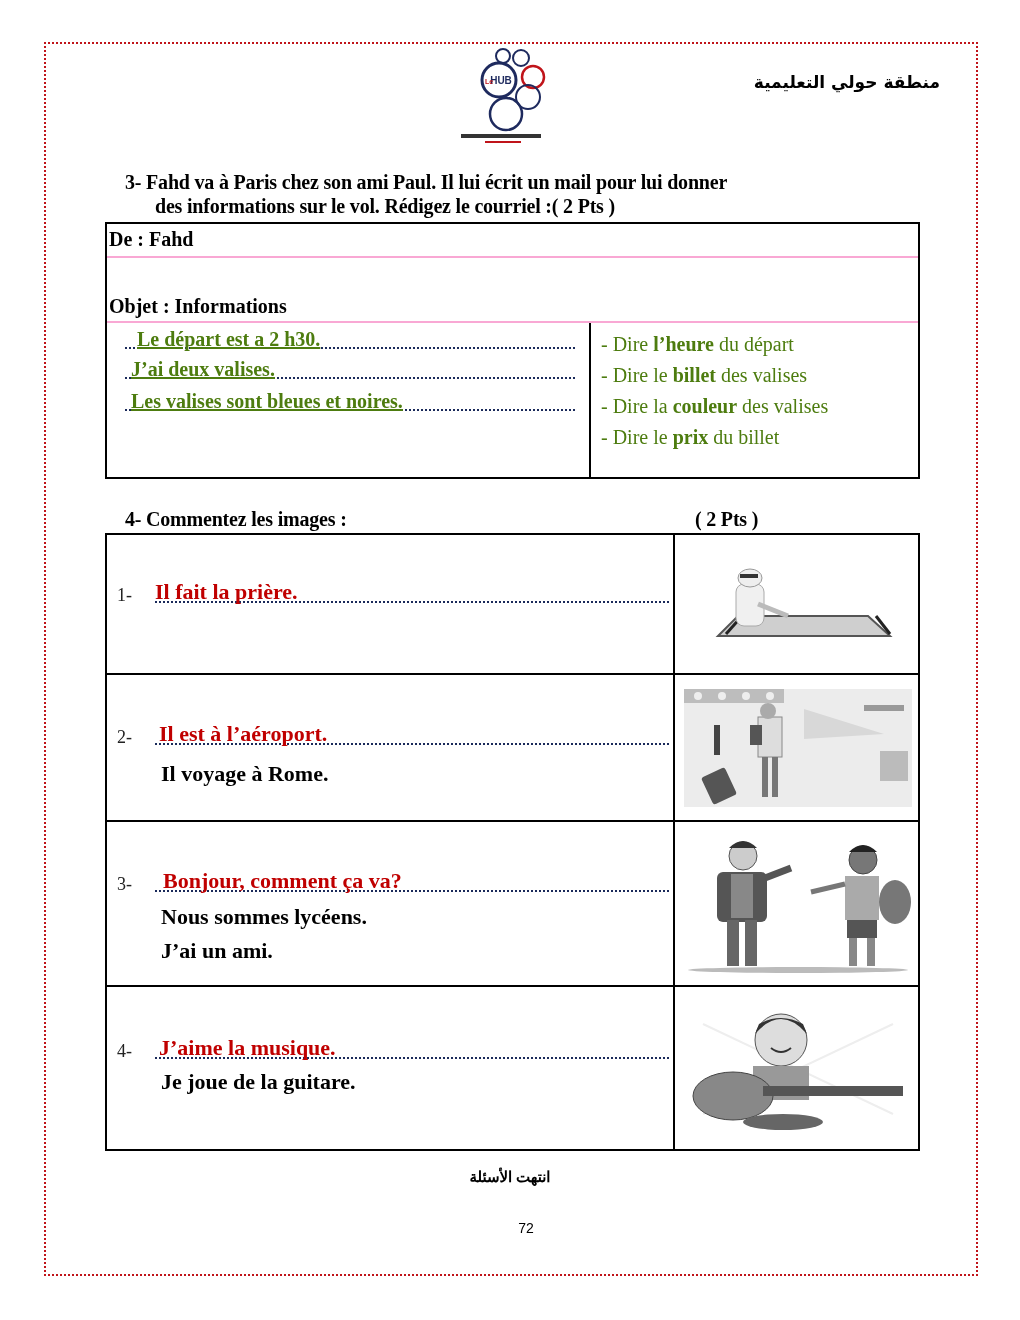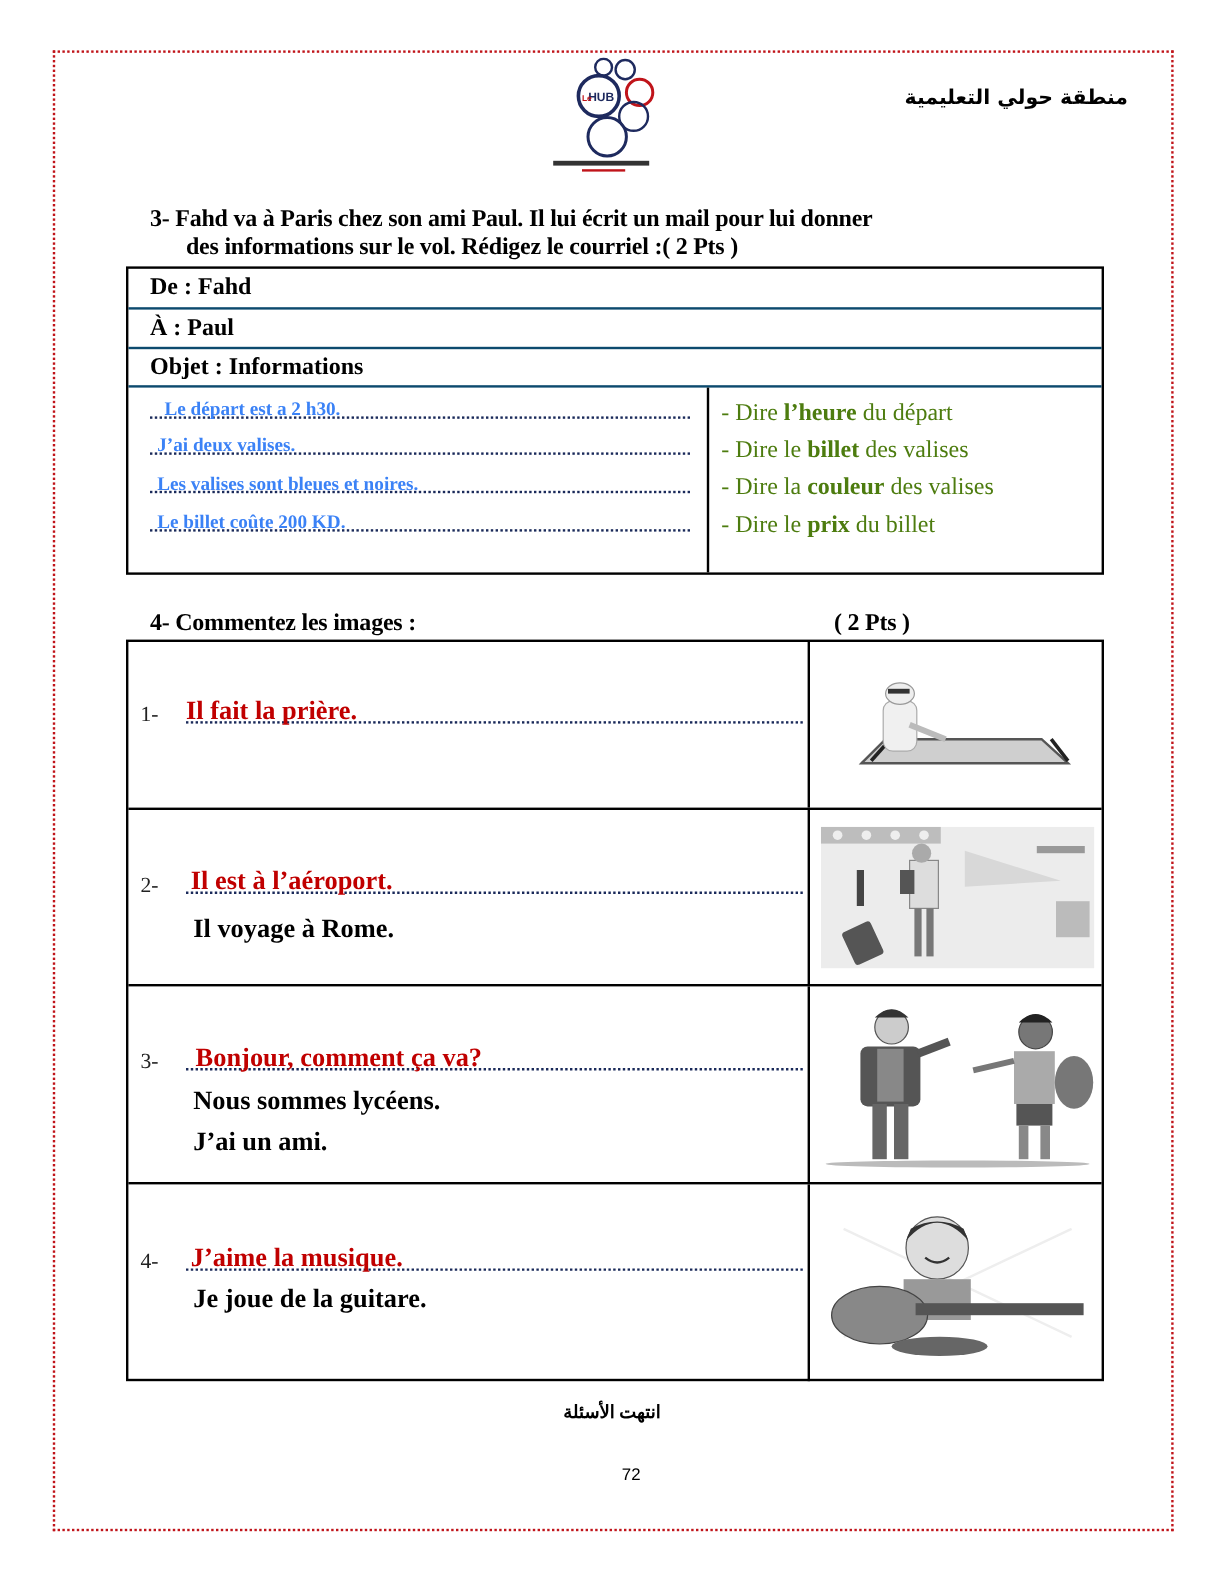--- a/index.html
+++ b/index.html
@@ -27,39 +27,39 @@
   .q3-title { top: 170px; width: 860px; }
   .q3-title .line2 { display: block; padding-left: 30px; }
   .q4-title { top: 507px; width: 680px; }
   .q4-title .pts { position: absolute; left: 570px; }
 
   .email-table {
     position: absolute; left: 105px; top: 222px; width: 815px; height: 257px;
     border: 2px solid #000;
   }
   .email-row {
-    position: absolute; left: 0; right: 0; border-bottom: 2px solid #0c4a6e;
-    font-weight: bold; font-size: 20px; padding-left: 18px; line-height: 30px;
+    position: absolute; left: 0; right: 0; border-bottom: 2px solid #f9a8d4;
+    font-weight: bold; font-size: 20px; padding-left: 2px; line-height: 30px;
   }
   .email-row.r1 { top: 0; height: 34px; }
   .email-row.r2 { top: 34px; height: 33px; }
   .email-row.r3 { top: 67px; height: 32px; }
   .email-body { position: absolute; left: 0; right: 0; top: 99px; bottom: 0; }
   .email-body .answers { position: absolute; left: 0; top: 0; width: 484px; height: 100%; border-right: 2px solid #000; }
   .email-body .hints { position: absolute; left: 486px; top: 0; right: 0; height: 100%; padding: 6px 0 0 8px; }
   .hint { font-size: 20px; line-height: 31px; color: #4d7c0f; white-space: nowrap; }
   .hint b { font-weight: bold; }
 
   .answer-line {
     position: absolute; left: 18px; width: 450px; height: 26px;
     border-bottom: 2px dotted #1a2a5a;
   }
   .answer-text {
-    position: absolute; left: 0; bottom: -4px; color: #3b82f6; font-weight: bold;
-    font-size: 16px; white-space: nowrap;
+    position: absolute; left: 0; bottom: -4px; color: #4d7c0f; font-weight: bold;
+    font-size: 20px; white-space: nowrap; text-decoration: underline;
   }
 
   .images-table {
     position: absolute; left: 105px; top: 533px; width: 815px; height: 618px;
     border: 2px solid #000;
   }
   .img-row { position: absolute; left: 0; right: 0; border-bottom: 2px solid #000; }
   .img-row.last { border-bottom: none; }
   .img-row .text-cell { position: absolute; left: 0; top: 0; width: 568px; height: 100%; border-right: 2px solid #000; }
   .img-row .pic-cell { position: absolute; left: 570px; top: 0; right: 0; height: 100%; display: flex; align-items: center; justify-content: center; }
@@ -101,35 +101,31 @@
 
 <div class="header-arabic">منطقة حولي التعليمية</div>
 
 <div class="q-title q3-title">
   <span>3- Fahd va à Paris chez son ami Paul. Il lui écrit un mail pour lui donner</span>
   <span class="line2">des informations sur le vol. Rédigez le courriel :(  2 Pts )</span>
 </div>
 
 <div class="email-table">
   <div class="email-row r1">De : Fahd</div>
-  <div class="email-row r2">À : Paul</div>
   <div class="email-row r3">Objet : Informations</div>
   <div class="email-body">
     <div class="answers">
       <div class="answer-line" style="top:0px;">
         <span class="answer-text" style="left:12px;">Le départ est a 2 h30.</span>
       </div>
       <div class="answer-line" style="top:30px;">
         <span class="answer-text" style="left:6px;">J’ai deux valises.</span>
       </div>
       <div class="answer-line" style="top:62px;">
         <span class="answer-text" style="left:6px;">Les valises sont bleues et noires.</span>
-      </div>
-      <div class="answer-line" style="top:94px;">
-        <span class="answer-text" style="left:6px;">Le billet coûte 200 KD.</span>
       </div>
     </div>
     <div class="hints">
       <div class="hint"><span>- Dire </span><b>l’heure</b><span> du départ</span></div>
       <div class="hint"><span>- Dire le </span><b>billet</b><span> des valises</span></div>
       <div class="hint"><span>- Dire la </span><b>couleur</b><span> des valises</span></div>
       <div class="hint"><span>- Dire le </span><b>prix</b><span> du billet</span></div>
     </div>
   </div>
 </div>

